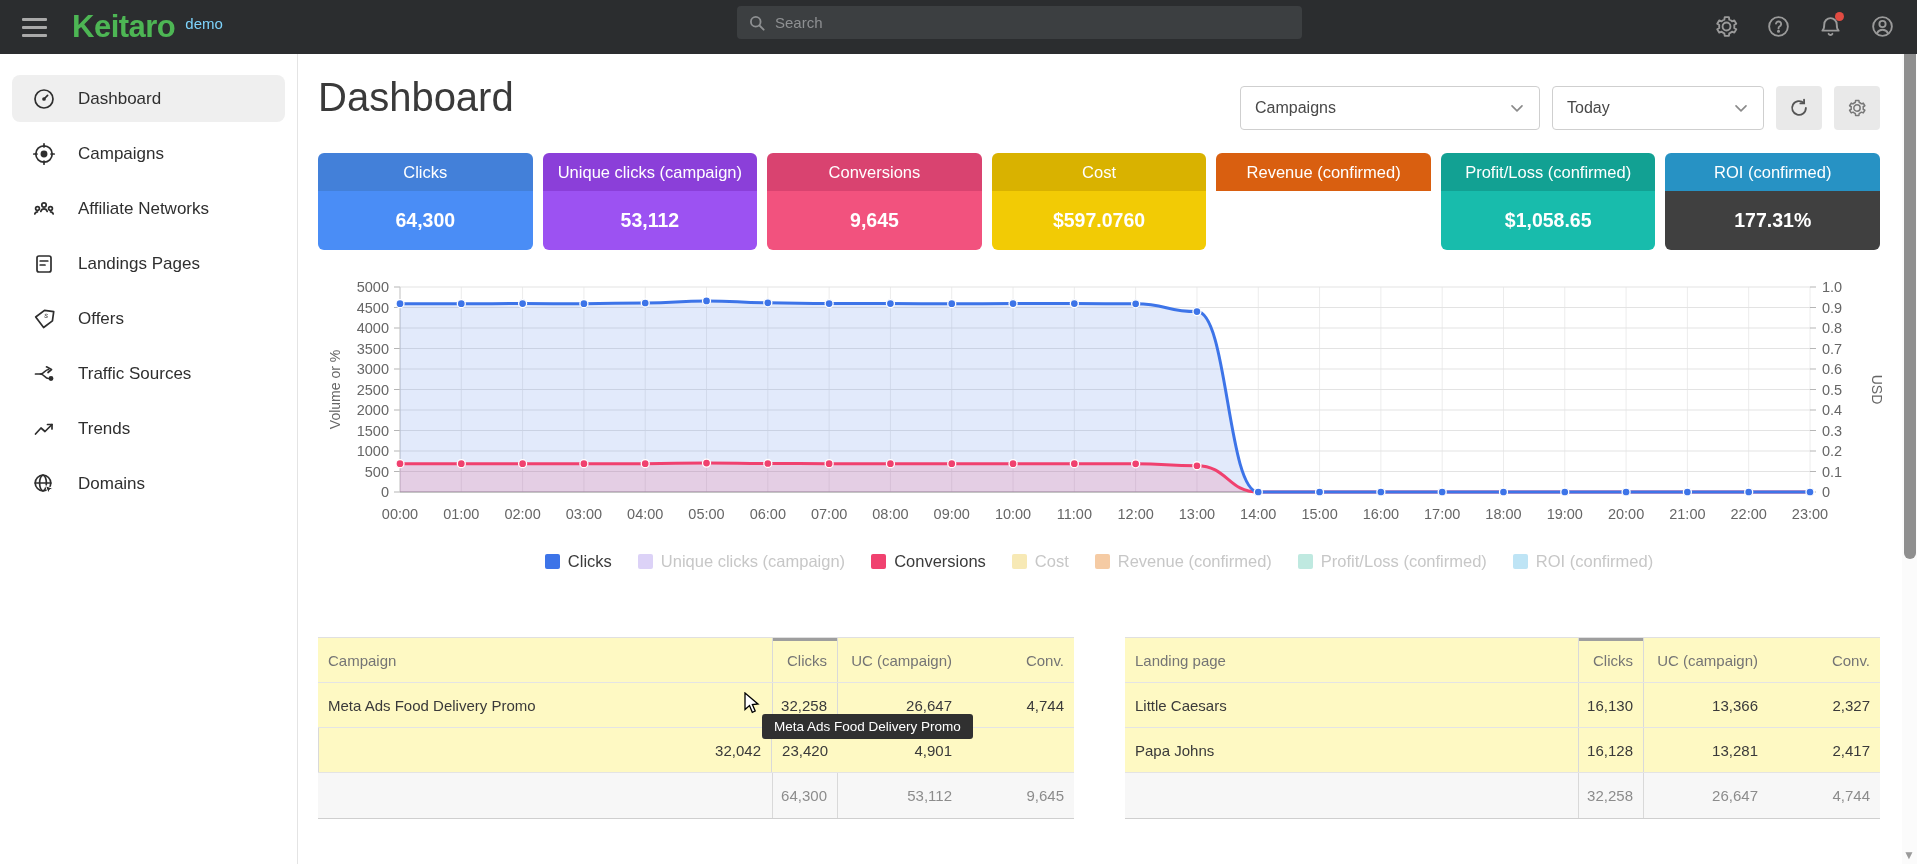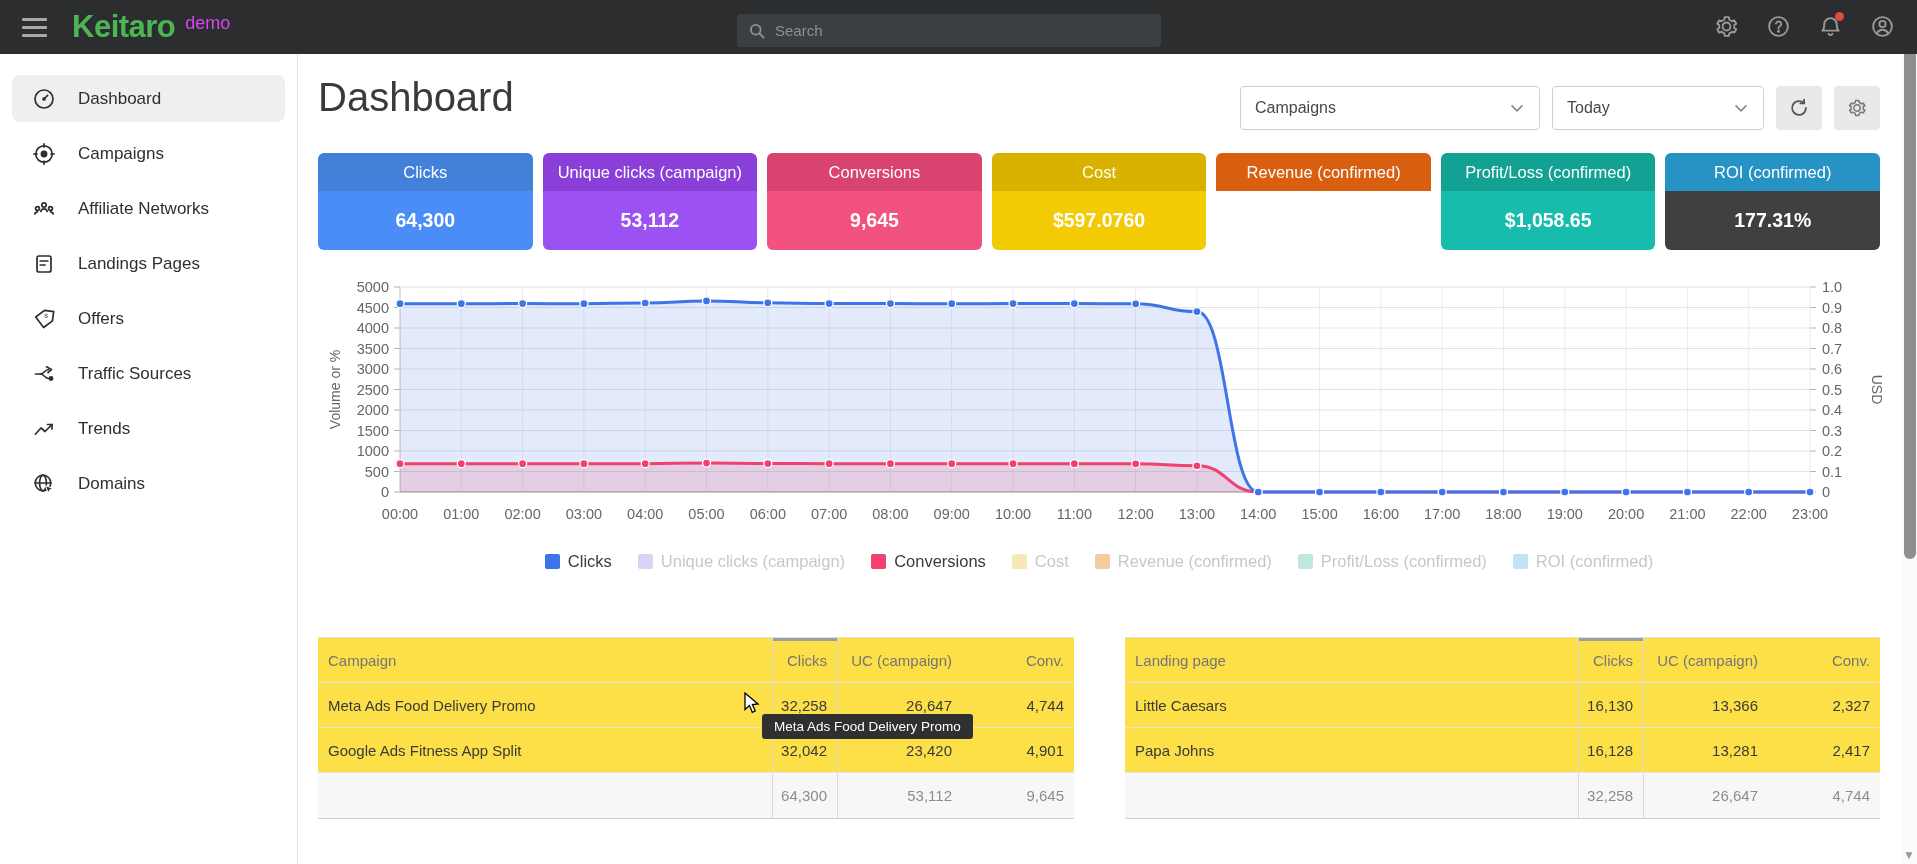--- a/index.html
+++ b/index.html
@@ -7,22 +7,22 @@
     font-family:"Liberation Sans","DejaVu Sans",sans-serif; }
   #app { position:relative; width:1917px; height:864px; background:#fff; }
 
   
   #topbar { position:absolute; left:0; top:0; width:1917px; height:54px; background:#2b2d2f;
     display:flex; align-items:center; }
   #hamburger { margin-left:14px; width:40px; height:40px; background:none; border:none; cursor:pointer;
     display:flex; flex-direction:column; justify-content:center; gap:5px; align-items:center; }
   #hamburger span { display:block; width:25px; height:3px; background:#a9a9a9; border-radius:1px; }
   #logo { margin-left:18px; font-size:31px; font-weight:bold; color:#4db654; letter-spacing:-0.5px; }
-  #logo-demo { margin-left:10px; margin-top:-8px; font-size:18px; color:#d946ef; }
-  #searchbox { position:absolute; left:737px; top:14px; width:424px; height:33px; background:#3c3f41;
+  #logo-demo { margin-left:10px; margin-top:-8px; font-size:15px; color:#7dd3fc; }
+  #searchbox { position:absolute; left:737px; top:6px; width:565px; height:33px; background:#3c3f41;
     border-radius:4px; display:flex; align-items:center; }
   #searchbox svg { margin-left:10px; }
   #search-input { flex:1; height:100%; background:transparent; border:none; outline:none;
     color:#ddd; font-size:15px; margin-left:8px; }
   #search-input::placeholder { color:#8e9092; }
   #topbar-icons { position:absolute; right:22px; top:0; height:54px; display:flex; align-items:center; gap:26px; }
   .tb-btn { background:none; border:none; cursor:pointer; width:26px; height:26px; position:relative; padding:0; }
   .bell-dot { position:absolute; right:-1px; top:-2px; width:9px; height:9px; border-radius:50%; background:#e14b42; }
 
   
@@ -52,21 +52,21 @@
   .card-value { height:59px; display:flex; align-items:center; justify-content:center; font-size:19.5px; font-weight:bold; }
 
   
   #chart-wrap { position:absolute; left:318px; top:278px; width:1582px; height:260px; }
   #legend { position:absolute; left:318px; top:552px; width:1562px; display:flex; justify-content:center;
     gap:26px; align-items:center; }
   .legend-item { display:flex; align-items:center; gap:8px; cursor:pointer; font-size:16.5px; }
   .legend-swatch { width:15px; height:15px; border-radius:2px; }
 
   
-  .dash-table { position:absolute; top:637px; background:#fde047; border-top:1px solid #e0e0e0;
+  .dash-table { position:absolute; top:637px; background:#fef9c3; border-top:1px solid #e0e0e0;
     border-bottom:1px solid #cfcfcf; }
   #campaign-table { left:318px; width:756px; }
   #landing-table  { left:1125px; width:755px; }
   .t-row { display:grid; grid-template-columns:1fr 66px 124px 112px; height:45px; border-bottom:1px solid #e4e4e4; }
   .t-row:last-child { border-bottom:none; }
   .t-cell { display:flex; align-items:center; font-size:15px; color:#3a3a3a; padding-right:10px;
     justify-content:flex-end; overflow:hidden; white-space:nowrap; }
   .t-cell.first { justify-content:flex-start; padding-left:10px; padding-right:4px; }
   .t-cell.clicks-col { border-left:1px solid #d9d9d9; border-right:1px solid #d9d9d9; position:relative; }
   .t-head .t-cell { color:#757575; }
@@ -467,21 +467,20 @@
         <div class="t-cell">UC (campaign)</div>
         <div class="t-cell">Conv.</div>
       </div>
       <div class="t-row t-body">
         <div class="t-cell first">Meta Ads Food Delivery Promo</div>
         <div class="t-cell clicks-col">32,258</div>
         <div class="t-cell">26,647</div>
         <div class="t-cell">4,744</div>
       </div>
       <div class="t-row t-body">
-        <div class="t-cell first">Google Ads Fitness App Split</div>
         <div class="t-cell clicks-col">32,042</div>
         <div class="t-cell">23,420</div>
         <div class="t-cell">4,901</div>
       </div>
       <div class="t-row t-foot">
         <div class="t-cell first"></div>
         <div class="t-cell clicks-col">64,300</div>
         <div class="t-cell">53,112</div>
         <div class="t-cell">9,645</div>
       </div>

